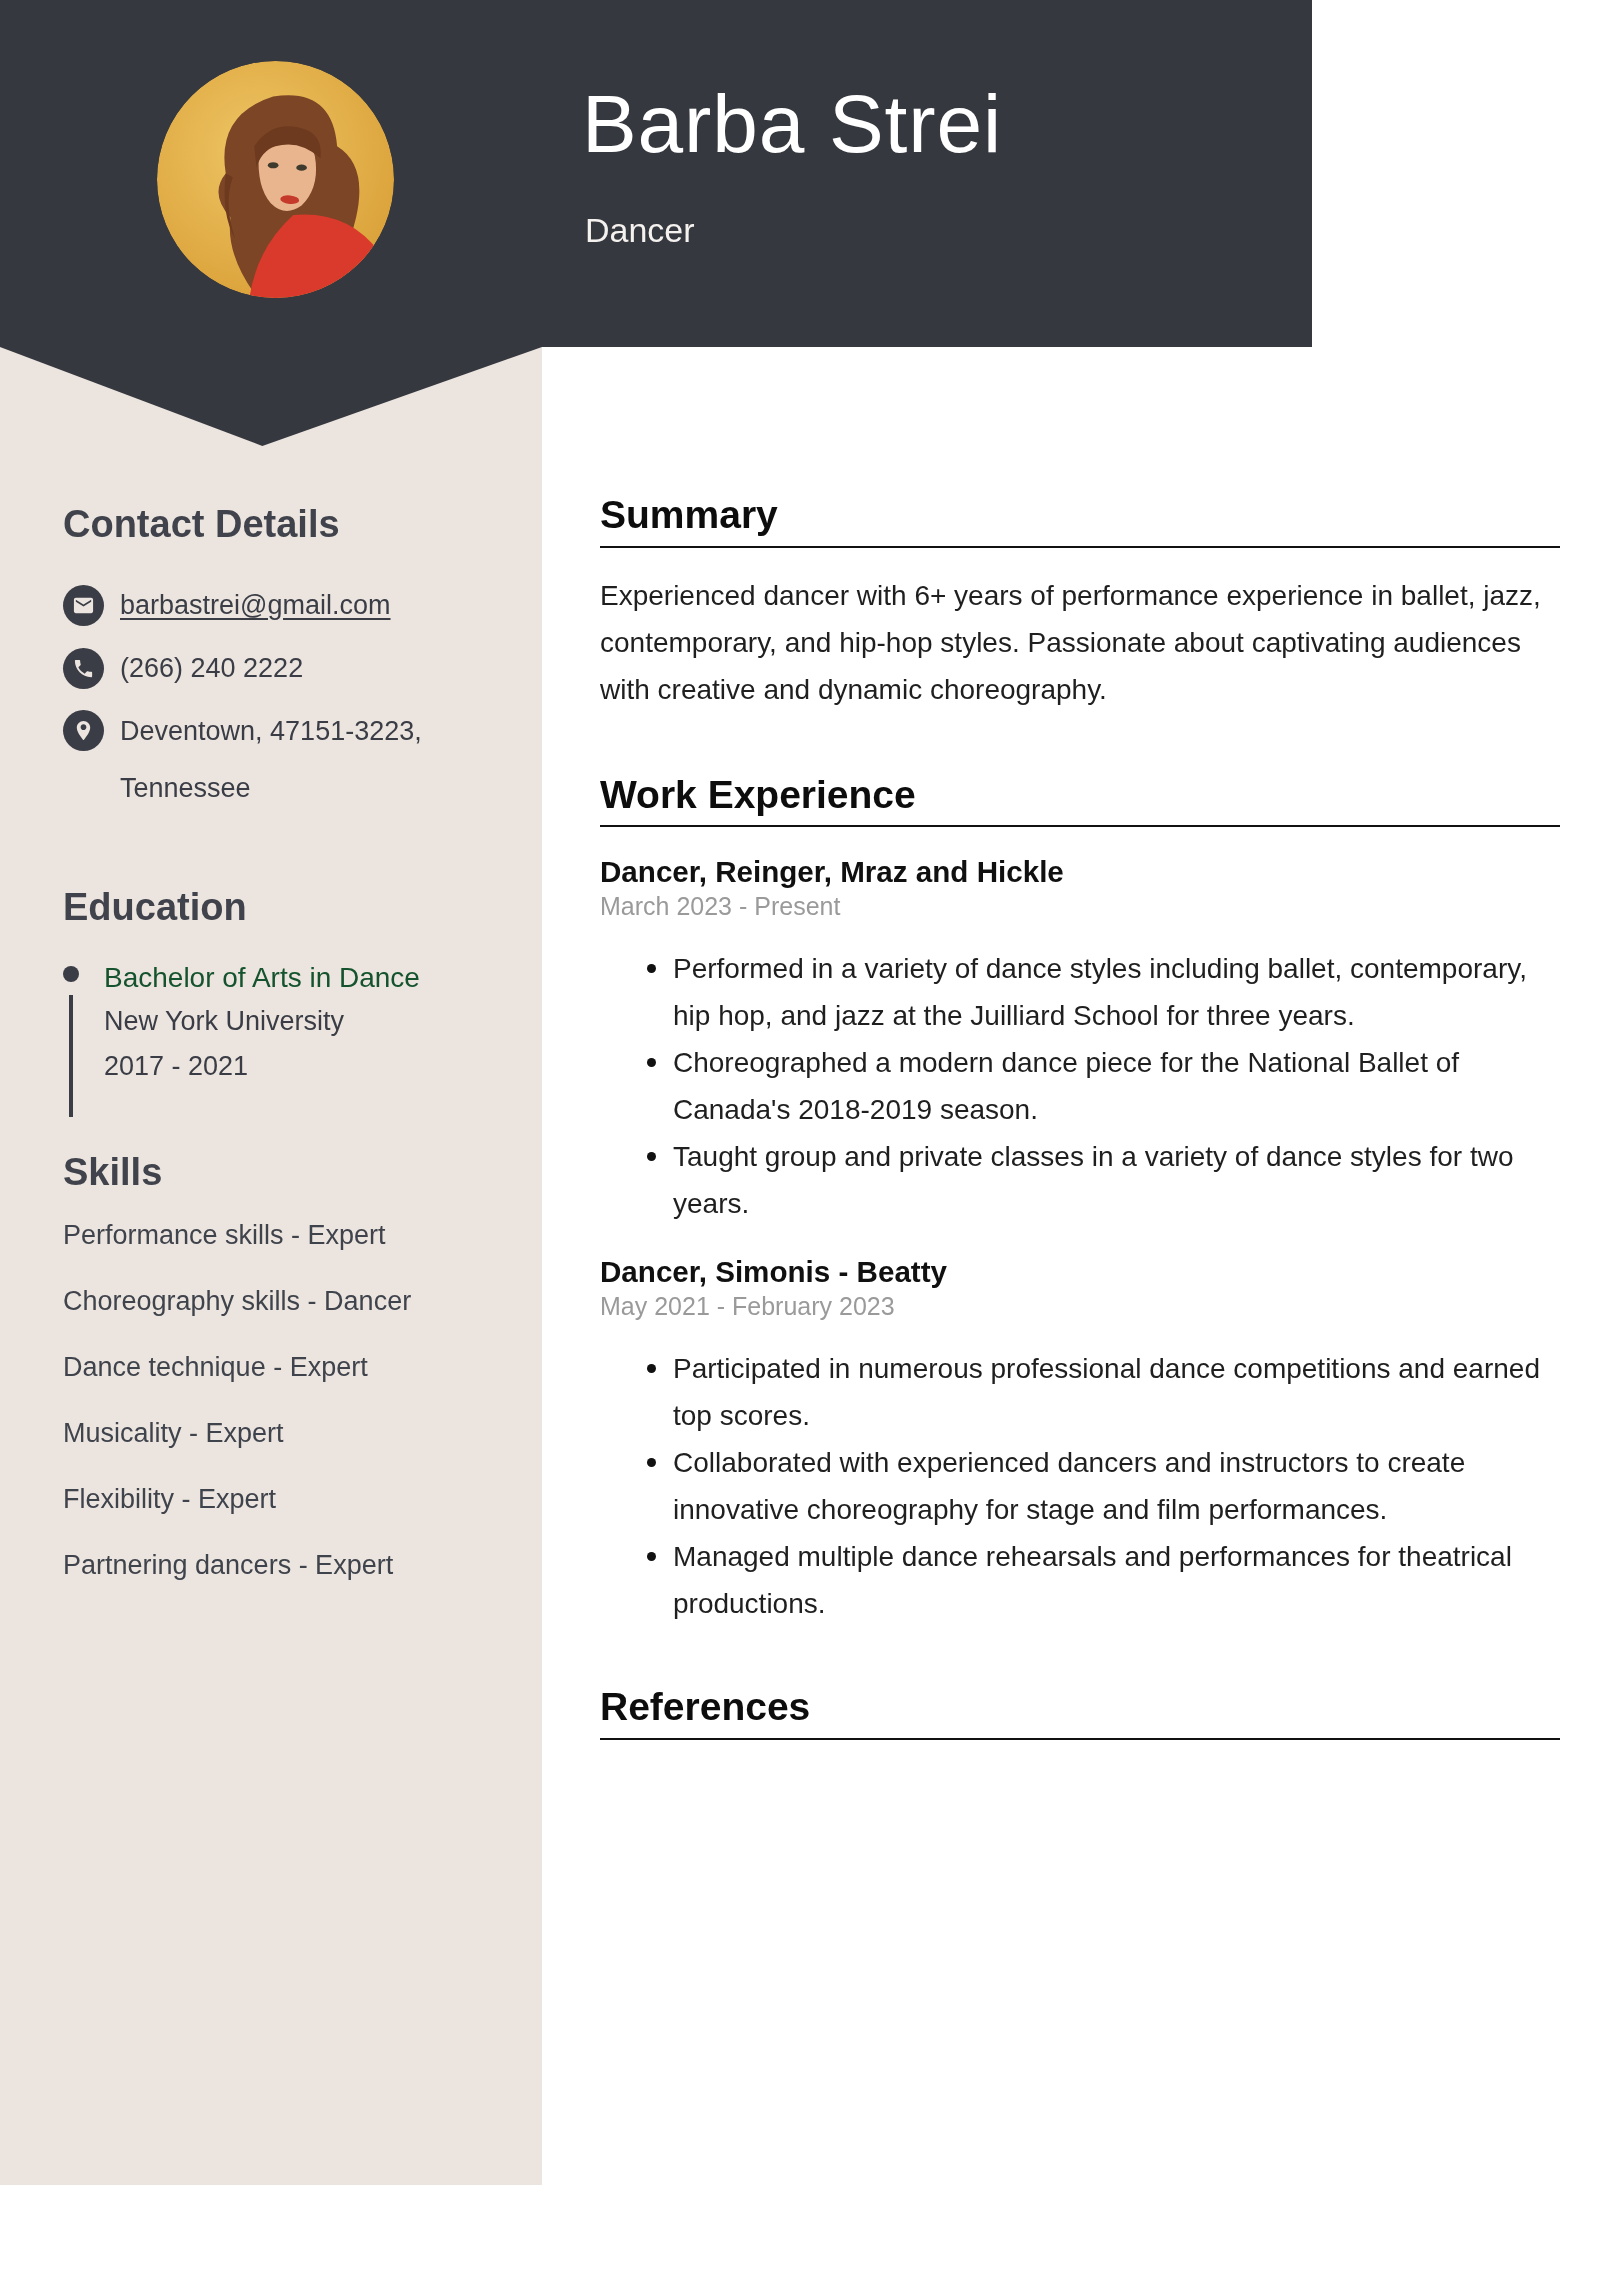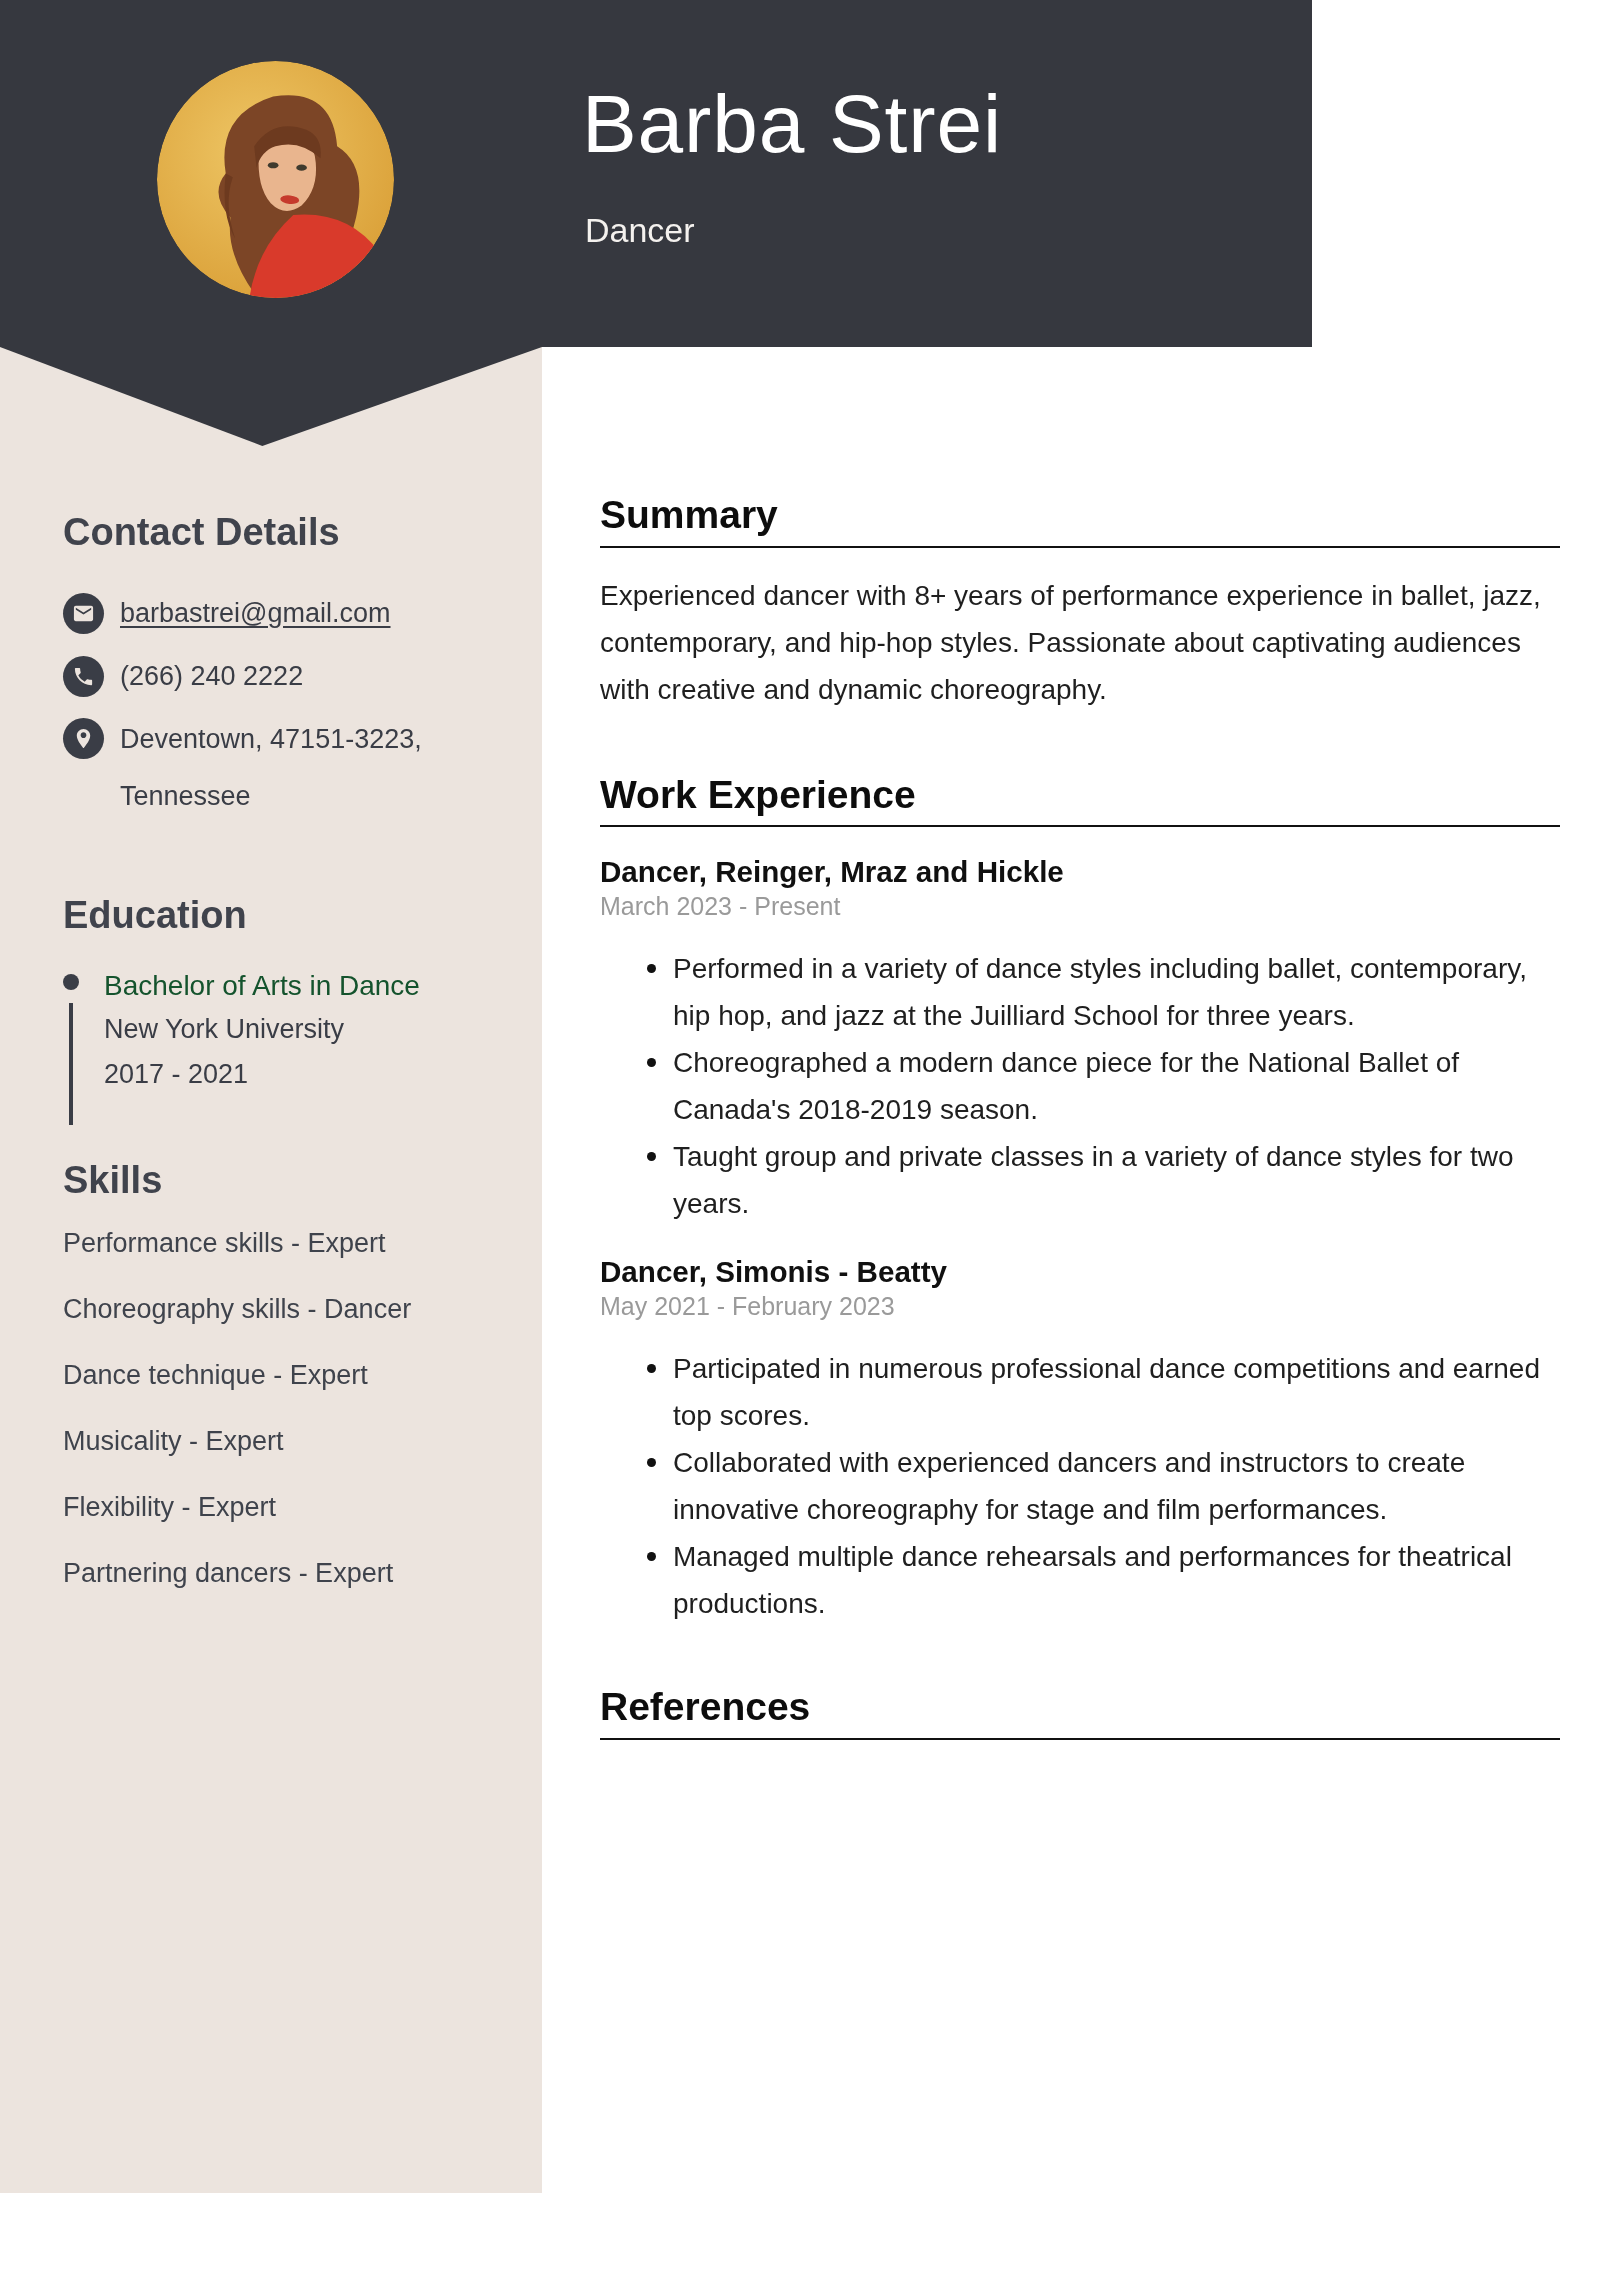--- a/index.html
+++ b/index.html
@@ -1,21 +1,21 @@
 <!DOCTYPE html>
 <html style="font-size:14.3px"><head>
 <meta charset="utf-8">
 <style>
   * { margin:0; padding:0; box-sizing:border-box; }
   html,body { background:#ffffff; }
   body { font-family:"Liberation Sans","DejaVu Sans",sans-serif; }
   .page { position:relative; width:1621px; height:2293px; background:#ffffff; overflow:hidden; }
 
   
-  .sidebar { position:absolute; left:0; top:12px; width:542px; height:2181px; background:#ece4de; }
+  .sidebar { position:absolute; left:0; top:4px; width:542px; height:2181px; background:#ece4de; }
   .sidebar-inner { padding:498px 34px 0 63px; color:#3a3d46; }
 
   
   .header { position:absolute; left:0; top:0; width:1312px; height:347px; background:#36383f; z-index:3; }
   .header-chevron { position:absolute; left:0; top:347px; width:542px; height:99px; background:#36383f;
                     clip-path:polygon(0 0,100% 0,48.4% 100%); z-index:3; }
   .photo-wrap { position:absolute; left:157px; top:61px; width:237px; height:237px; border-radius:50%; overflow:hidden; }
   .header-name { position:absolute; left:582px; top:79px; font-size:82px; line-height:90px; font-weight:400; color:#ffffff; letter-spacing:0.9px; }
   .header-role { position:absolute; left:585px; top:210px; font-size:34px; line-height:41px; font-weight:400; color:#f4f1ee; }
 
@@ -144,21 +144,21 @@
       </svg>
     </div>
     <div class="header-name">Barba Strei</div>
     <div class="header-role">Dancer</div>
   </header>
   <div class="header-chevron"></div>
 
   <main class="main">
 
     <h2 class="sec-heading summary-h">Summary</h2>
-    <p class="body-text">Experienced dancer with 8+ years of performance experience in ballet, jazz, contemporary, and hip-hop styles. Passionate about captivating audiences with creative and dynamic choreography.</p>
+    <p class="body-text">Experienced dancer with 6+ years of performance experience in ballet, jazz, contemporary, and hip-hop styles. Passionate about captivating audiences with creative and dynamic choreography.</p>
 
     <h2 class="sec-heading work-h">Work Experience</h2>
 
     <section class="job">
       <div class="job-title">Dancer, Reinger, Mraz and Hickle</div>
       <div class="job-dates">March 2023 - Present</div>
       <ul>
         <li>Performed in a variety of dance styles including ballet, contemporary, hip hop, and jazz at the Juilliard School for three years.</li>
         <li>Choreographed a modern dance piece for the National Ballet of Canada's 2018-2019 season.</li>
         <li>Taught group and private classes in a variety of dance styles for two years.</li>

